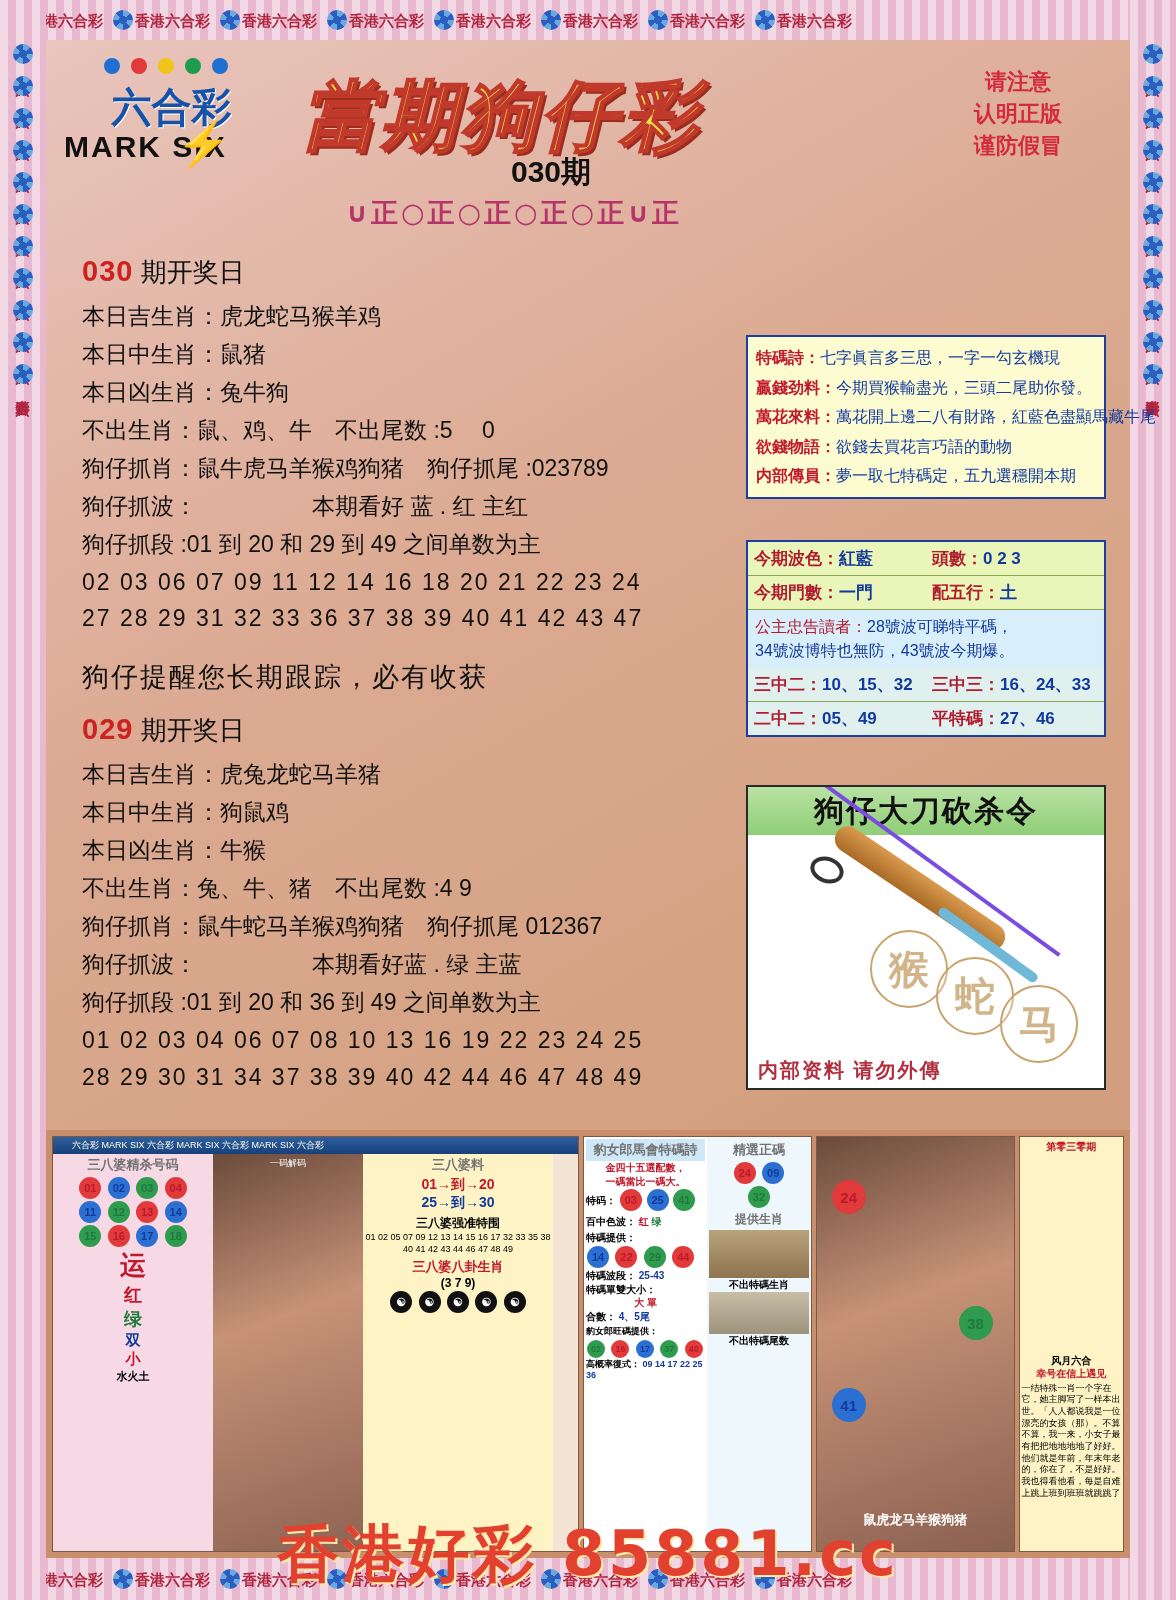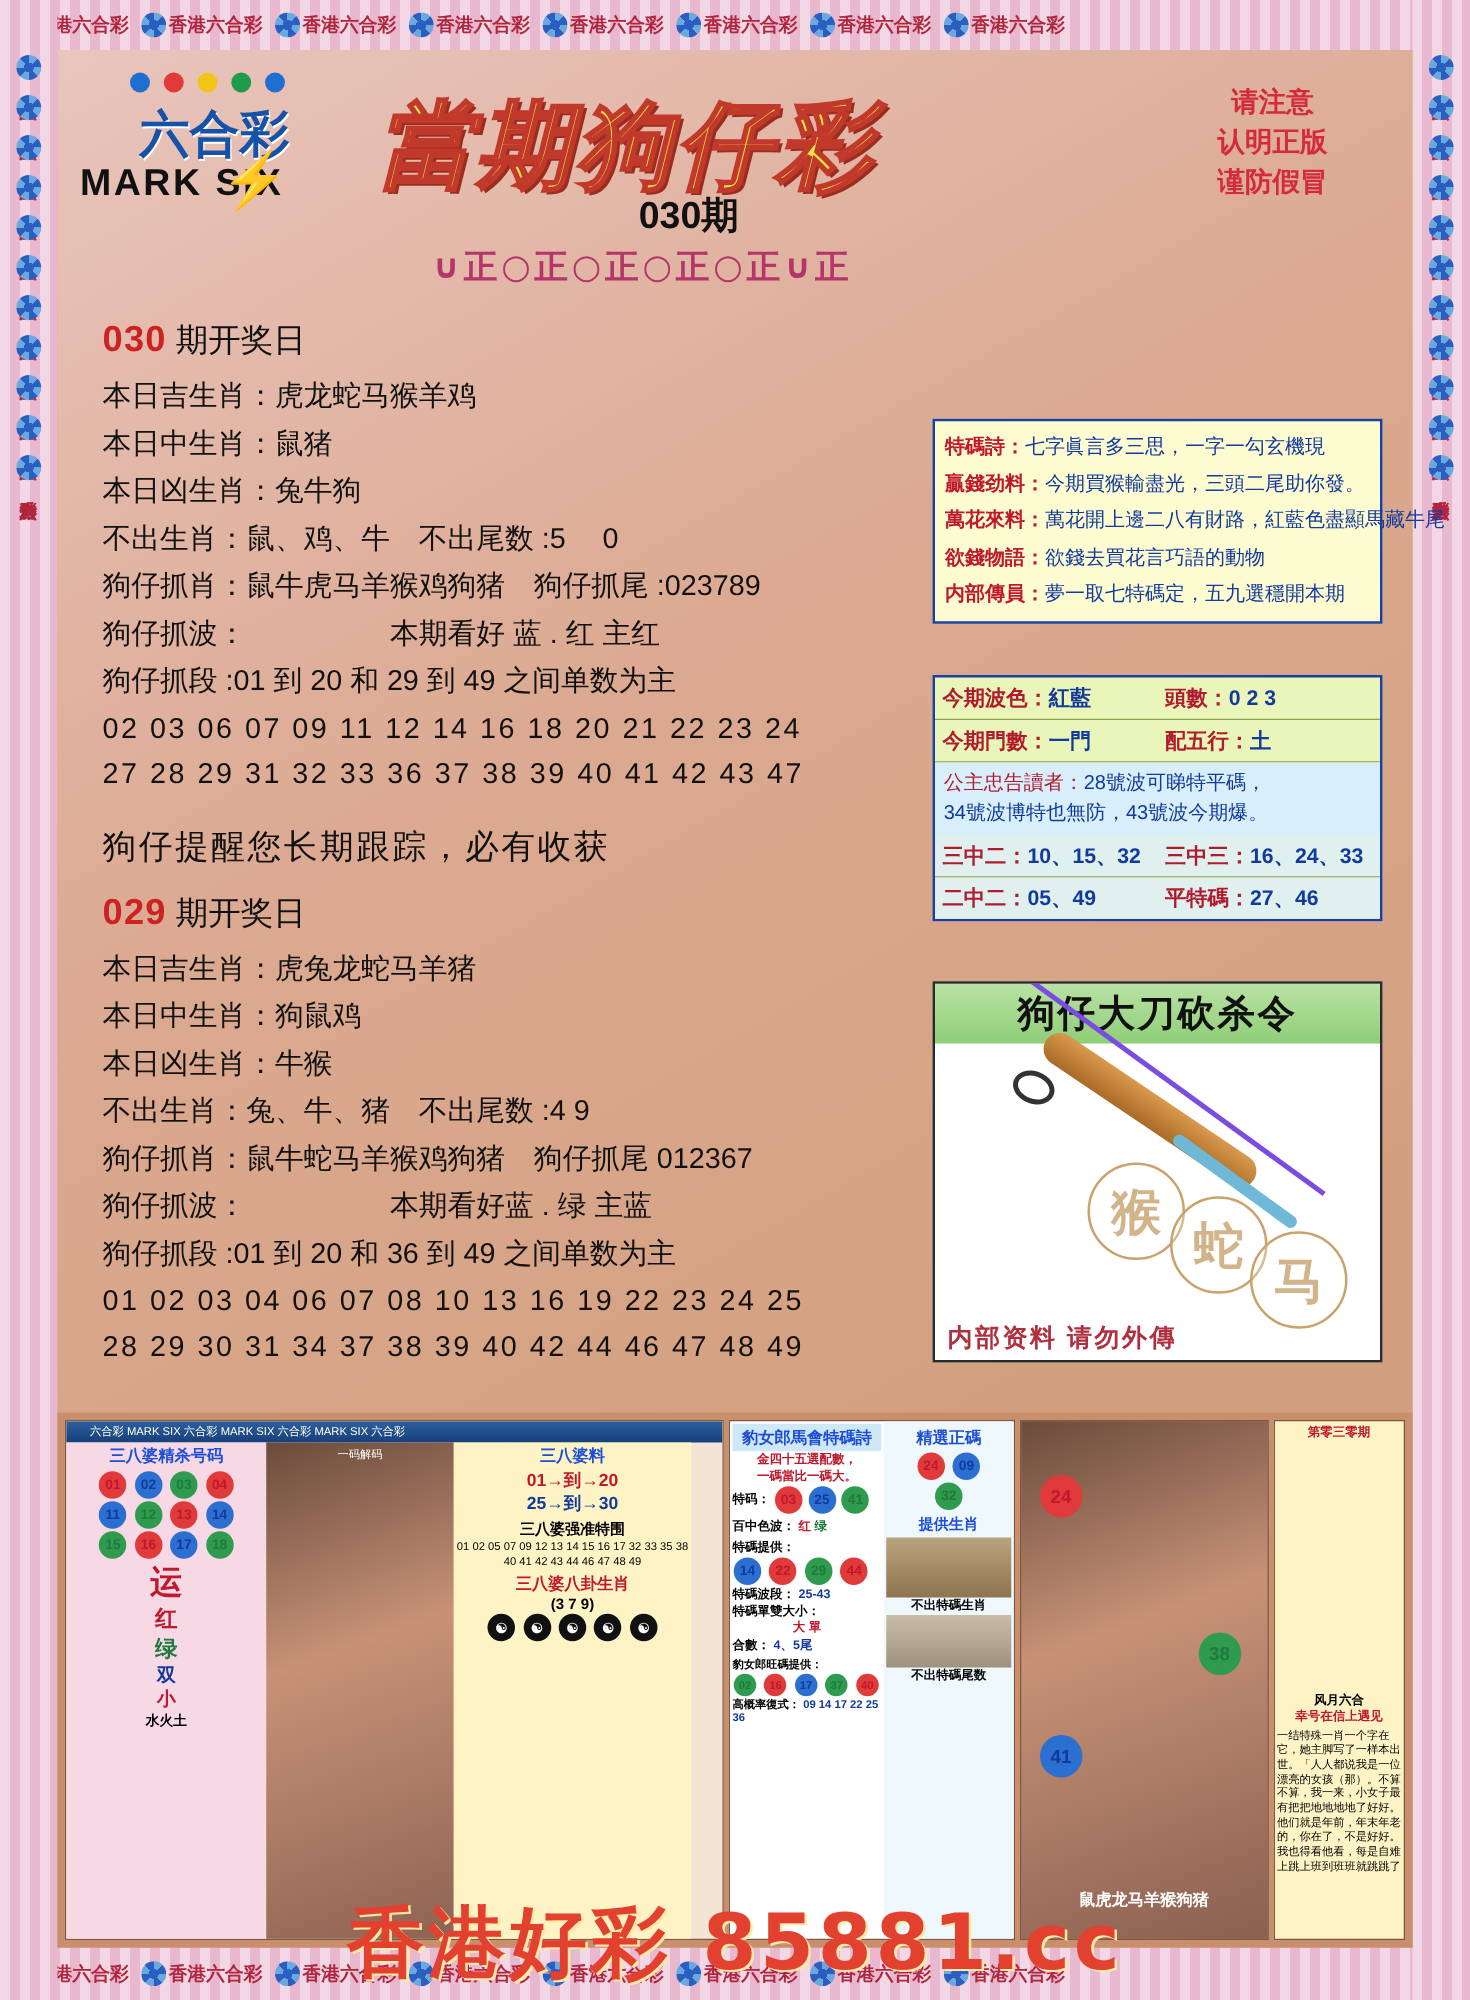--- a/index.html
+++ b/index.html
@@ -171,21 +171,21 @@
   .bp { border:1px solid #7a5a44; background:#f4e4d5; position:relative; overflow:hidden;}
   .bp1 { width:530px; }
   .bp2 { width:230px; }
   .bp3 { width:200px; }
   .bp4 { width:106px; }
   .bp-head {
     font-size:9px; background:linear-gradient(#2e5f9e,#17407a); color:#ffe;
     padding:2px 19px; white-space:nowrap; overflow:hidden;
   }
   .mini-title {
-    font-size:13px; font-weight:bold; color:#1d4ed8; text-align:center; padding:2px 0;
+    font-size:13px; font-weight:bold; color:#737373; text-align:center; padding:2px 0;
   }
   .ball {
     display:inline-flex; align-items:center; justify-content:center;
     width:22px;height:22px;border-radius:50%;
     font-size:11px;font-weight:bold;color:#fff;margin:1px;
   }
   .ball.red{background:#e03a3a;} .ball.blue{background:#2b6fd1;} .ball.green{background:#2e9b4e;}
   .photo {
     background:linear-gradient(160deg,#6b4b3c 0%, #c79277 40%, #8a6050 100%);
   }
@@ -492,21 +492,21 @@
             <span class="b">特码：</span>
             <span class="ball red">03</span>
             <span class="ball blue">25</span>
             <span class="ball green">41</span>
           </div>
           <div class="txt-s b" style="margin-top:3px;">
             <span>百中色波：</span>
             <span class="red">红</span>
             <span class="green">绿</span>
           </div>
-          <div class="txt-s b" style="margin-top:3px;">特碼提供：</div>
+          <div class="txt-s b" style="margin-top:3px;font-family:Liberation Mono, monospace;">特碼提供：</div>
           <div>
             <span class="ball blue">14</span>
             <span class="ball red">22</span>
             <span class="ball green">29</span>
             <span class="ball red">44</span>
           </div>
           <div class="txt-s b">
             <span>特碼波段：</span>
             <span class="blue">25-43</span>
           </div>

